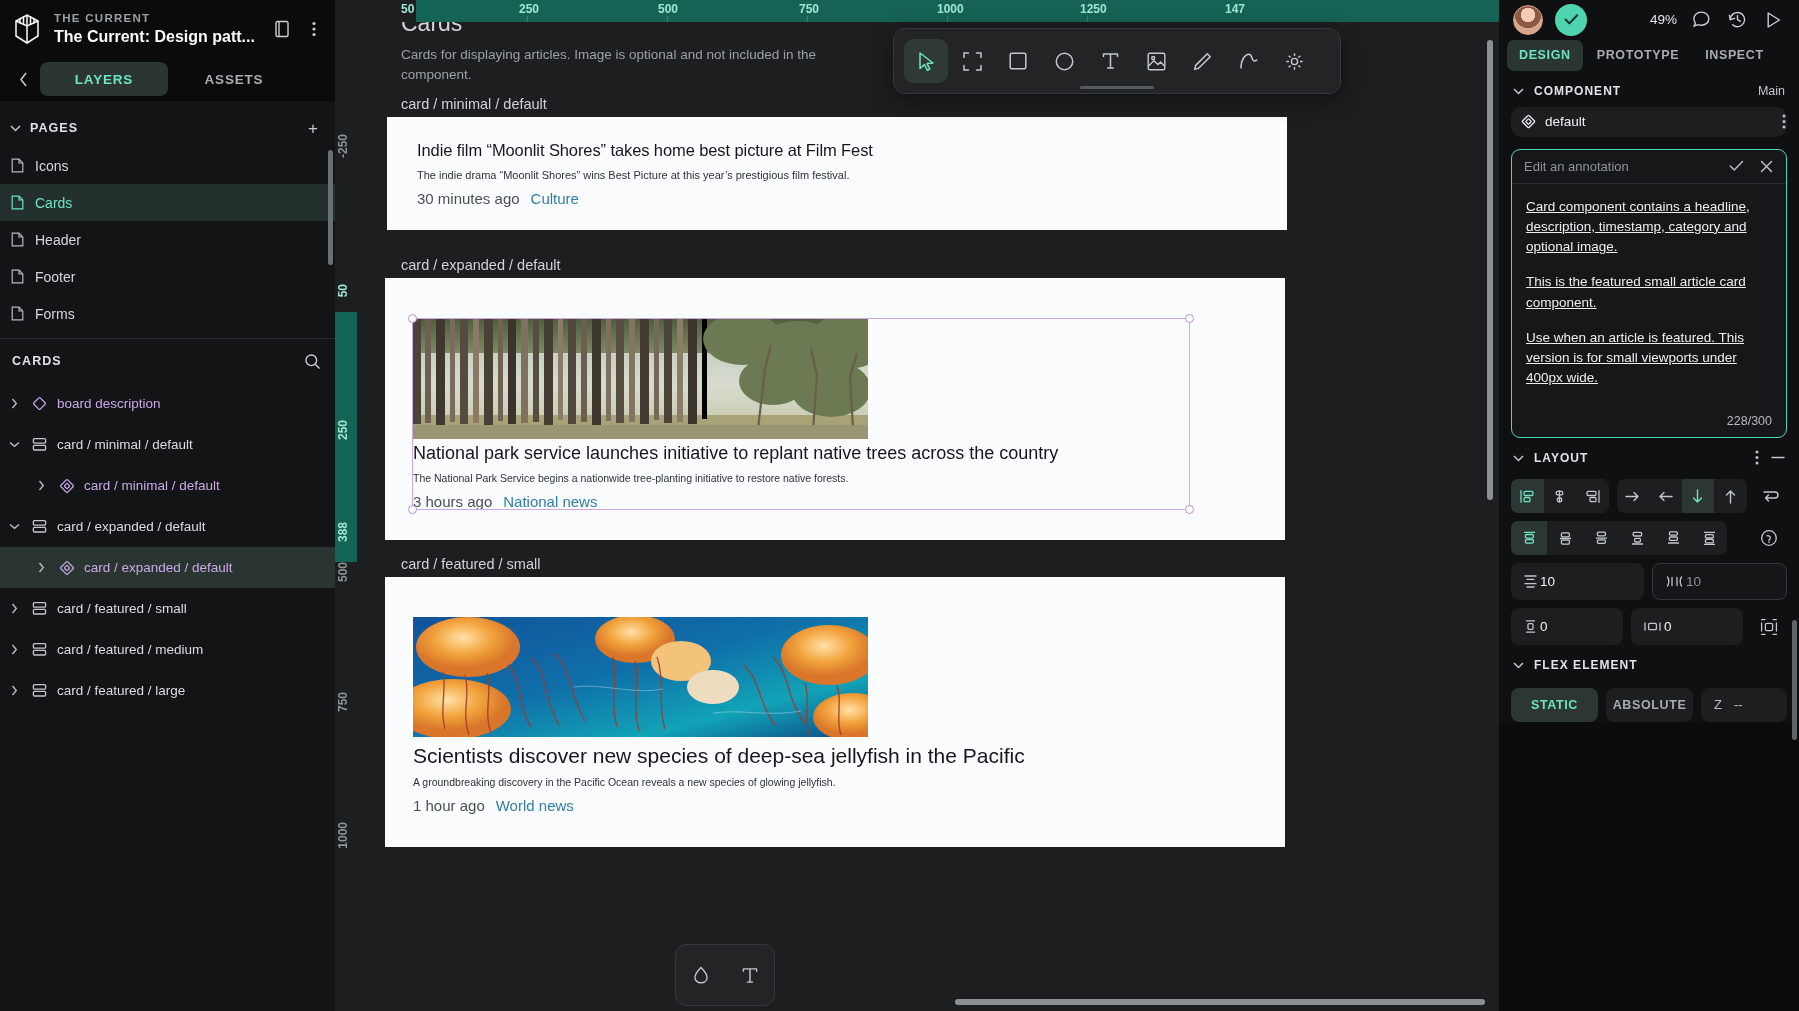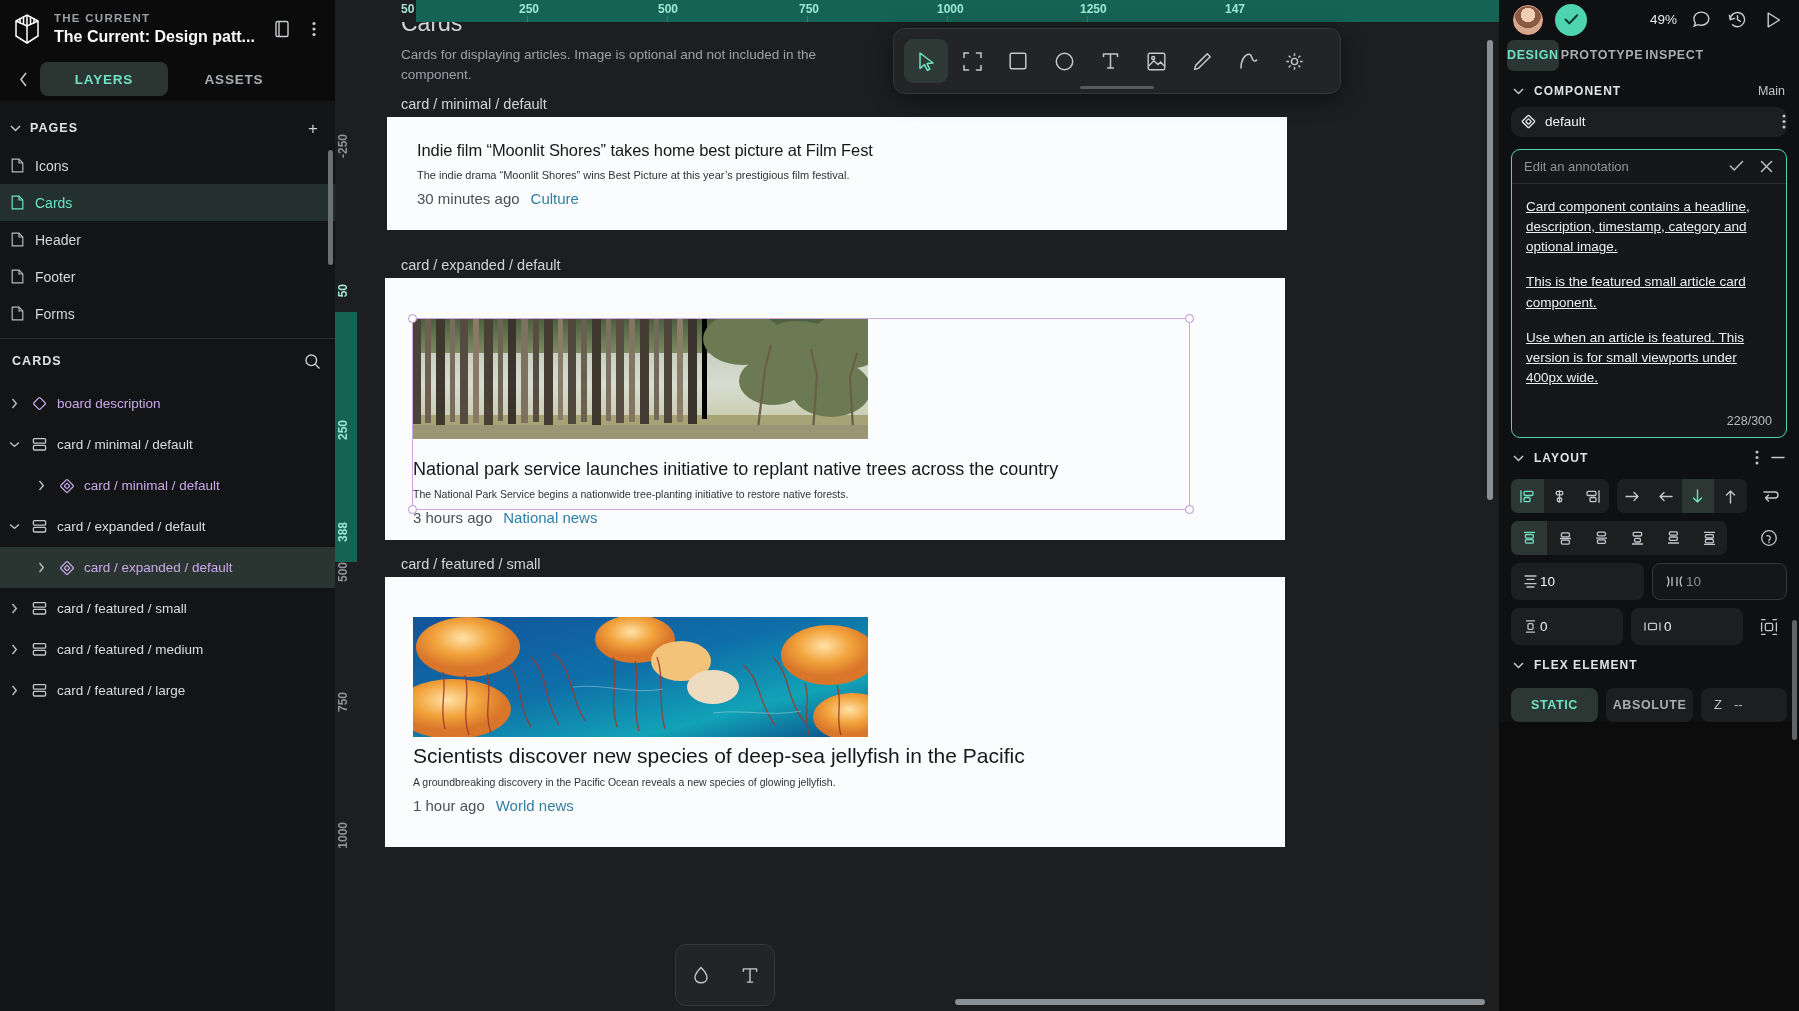--- a/index.html
+++ b/index.html
@@ -206,21 +206,21 @@
     width:32px;height:32px;border-radius:50%;background:#4fd4b0;
     display:flex;align-items:center;justify-content:center;color:#08332a;flex:none;cursor:pointer;
   }
   .zoom-lvl { margin-left:auto; font-size:13.5px; color:#e4e7ea; font-weight:400; }
   .rp-ico { width:24px;height:24px;display:flex;align-items:center;justify-content:center;color:#c9ced3;cursor:pointer;flex:none; }
 
   .rp-tabs {
     height:40px; display:flex; align-items:center; padding: 0 8px; gap:2px;
   }
   .rp-tab {
-    height:31px; border-radius:7px; padding:0 0; display:flex;
+    height:31px; border-radius:7px; padding:0 12px; display:flex;
     align-items:center; justify-content:center; font-size:12.5px;
     font-weight:700; letter-spacing:.05em; color:#a7adb3; cursor:pointer;
   }
   .rp-tab.active { background:#2b3633; color:#6ee3c4; }
 
   .rp-sec-hdr {
     height:38px; display:flex; align-items:center; gap:7px; padding: 0 14px 0 10px;
     margin-top:4px;
   }
   .rp-sec-hdr .lbl { font-size:12px; font-weight:700; letter-spacing:.085em; color:#dfe3e6; }
@@ -617,21 +617,21 @@
                 <ellipse cx="418" cy="70" rx="40" ry="28"></ellipse>
               </g>
               <g stroke="#6a5e4a" stroke-width="2.2" fill="none">
                 <path d="M345 110 L352 50 L358 26"></path>
                 <path d="M400 112 L404 56 L398 30"></path>
                 <path d="M440 110 L437 58 L444 34"></path>
               </g>
               <rect y="106" width="455" height="14" fill="#9a9674"></rect>
             </svg>
           </div>
-          <div style="position:absolute; left:28px; top:180px; right:24px;">
+          <div style="position:absolute; left:28px; top:164px; right:24px;">
             <div class="exp-h">National park service launches initiative to replant native trees across the country</div>
             <div class="exp-d">The National Park Service begins a nationwide tree-planting initiative to restore native forests.</div>
             <div class="meta-row">
               <span class="meta-time">3 hours ago</span>
               <span class="meta-cat">National news</span>
             </div>
           </div>
 
           <div class="sel-box" style="left:27px; top:40px; width:778px; height:192px;"></div>
           <div class="handle" style="left:23px; top:36px;"></div>

